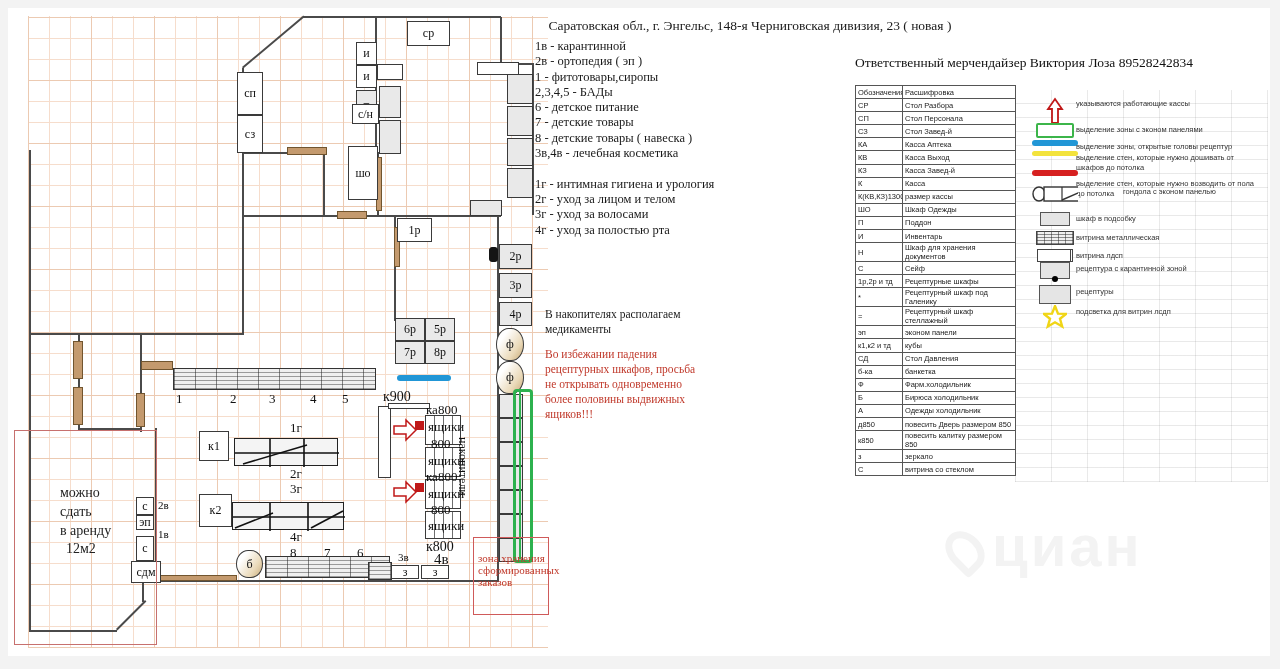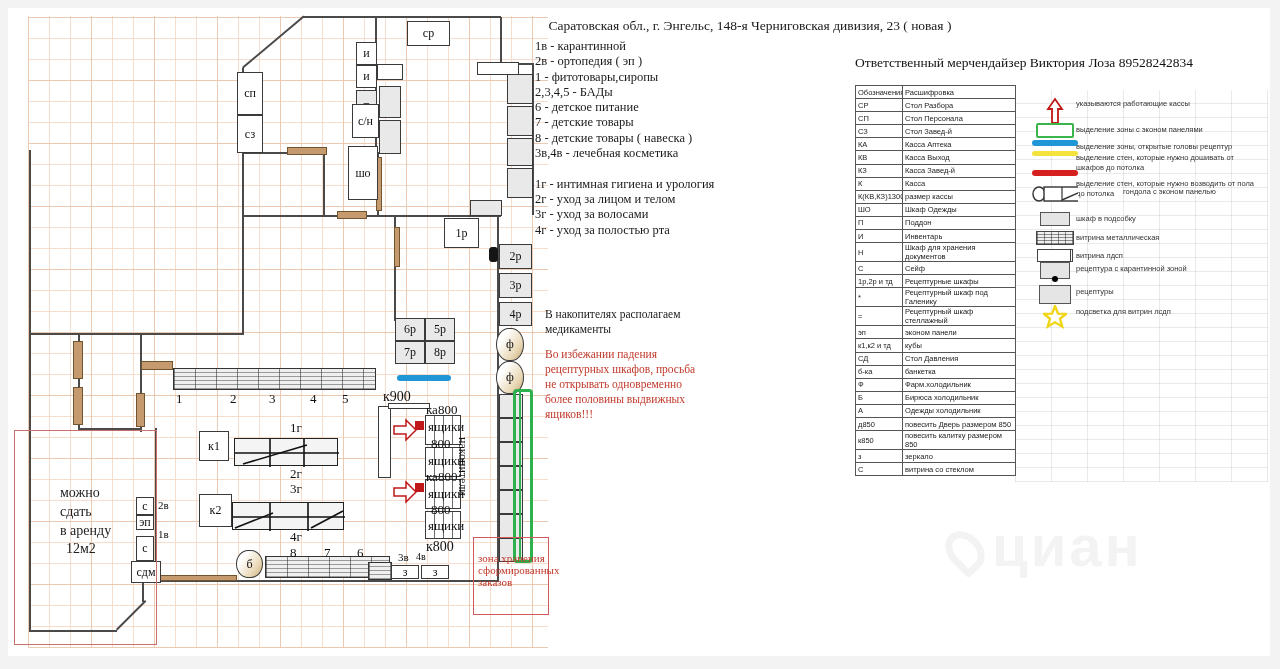--- a/index.html
+++ b/index.html
@@ -123,25 +123,25 @@
       <div class="furn g" style="left: 507px; top: 106px; width: 26px; height: 30px;"></div>
       <div class="furn g" style="left: 507px; top: 138px; width: 26px; height: 28px;"></div>
       <div class="furn g" style="left: 507px; top: 168px; width: 26px; height: 30px;"></div>
       <div class="furn g" style="left: 470px; top: 200px; width: 32px; height: 16px;"></div>
       <div class="furn" style="left: 356px; top: 42px; width: 21px; height: 23px;">и</div>
       <div class="furn" style="left: 356px; top: 65px; width: 21px; height: 23px;">и</div>
       <div class="furn" style="left: 377px; top: 64px; width: 26px; height: 16px;"></div>
       <div class="furn g" style="left: 356px; top: 90px; width: 21px; height: 30px;">=</div>
       <div class="furn g" style="left: 379px; top: 86px; width: 22px; height: 32px;"></div>
       <div class="furn g" style="left: 379px; top: 120px; width: 22px; height: 34px;"></div>
-      <div class="furn" style="left: 352px; top: 104px; width: 27px; height: 34px;">с/н</div>
+      <div class="furn" style="left: 352px; top: 104px; width: 27px; height: 20px;">с/н</div>
       <div class="furn" style="left: 348px; top: 146px; width: 30px; height: 54px;">шо</div>
       <div class="furn" style="left: 237px; top: 72px; width: 26px; height: 43px;">сп</div>
       <div class="furn" style="left: 237px; top: 115px; width: 26px; height: 38px;">сз</div>
-      <div class="furn" style="left: 397px; top: 218px; width: 35px; height: 30px; margin-left: 47px;">1р</div>
+      <div class="furn" style="left: 397px; top: 218px; width: 35px; height: 24px;">1р</div>
       <div class="furn g" style="left: 499px; top: 244px; width: 33px; height: 25px;">2р</div>
       <div class="furn g" style="left: 499px; top: 273px; width: 33px; height: 25px;">3р</div>
       <div class="furn g" style="left: 499px; top: 302px; width: 33px; height: 24px;">4р</div>
       <div class="furn f" style="left: 496px; top: 328px; width: 28px; height: 33px;">ф</div>
       <div class="furn f" style="left: 496px; top: 361px; width: 28px; height: 33px;">ф</div>
       <div class="furn g" style="left: 395px; top: 318px; width: 30px; height: 23px;">6р</div>
       <div class="furn g" style="left: 425px; top: 318px; width: 30px; height: 23px;">5р</div>
       <div class="furn g" style="left: 395px; top: 341px; width: 30px; height: 23px;">7р</div>
       <div class="furn g" style="left: 425px; top: 341px; width: 30px; height: 23px;">8р</div>
       <div class="furn" style="left: 199px; top: 431px; width: 30px; height: 30px;">к1</div>
@@ -188,21 +188,21 @@
       <div class="plan-text" style="left: 290px; top: 545px; font-size: 13px;">8</div>
       <div class="plan-text" style="left: 324px; top: 545px; font-size: 13px;">7</div>
       <div class="plan-text" style="left: 357px; top: 545px; font-size: 13px;">6</div>
       <div class="plan-text" style="left: 290px; top: 420px; font-size: 13px;">1г</div>
       <div class="plan-text" style="left: 290px; top: 466px; font-size: 13px;">2г</div>
       <div class="plan-text" style="left: 290px; top: 481px; font-size: 13px;">3г</div>
       <div class="plan-text" style="left: 290px; top: 529px; font-size: 13px;">4г</div>
       <div class="plan-text" style="left: 158px; top: 499px; font-size: 11px;">2в</div>
       <div class="plan-text" style="left: 158px; top: 528px; font-size: 11px;">1в</div>
       <div class="plan-text" style="left: 398px; top: 551px; font-size: 11px;">3в</div>
-      <div class="plan-text" style="left: 416px; top: 551px; font-size: 10px;">4в</div>
+      <div class="plan-text" style="left: 434px; top: 551px; font-size: 15px;">4в</div>
       <div class="plan-text" style="left: 383px; top: 389px; font-size: 14px;">к900</div>
       <div class="plan-text" style="left: 426px; top: 539px; font-size: 14px;">к800</div>
       <div class="plan-text" style="left: 426px; top: 402px; font-size: 13px;">ка800</div>
       <div class="plan-text" style="left: 428px; top: 419px; font-size: 13px;">ящики</div>
       <div class="plan-text" style="left: 431px; top: 436px; font-size: 13px;">800</div>
       <div class="plan-text" style="left: 428px; top: 453px; font-size: 13px;">ящики</div>
       <div class="plan-text" style="left: 426px; top: 469px; font-size: 13px;">ка800</div>
       <div class="plan-text" style="left: 428px; top: 486px; font-size: 13px;">ящики</div>
       <div class="plan-text" style="left: 431px; top: 502px; font-size: 13px;">800</div>
       <div class="plan-text" style="left: 428px; top: 518px; font-size: 13px;">ящики</div>

